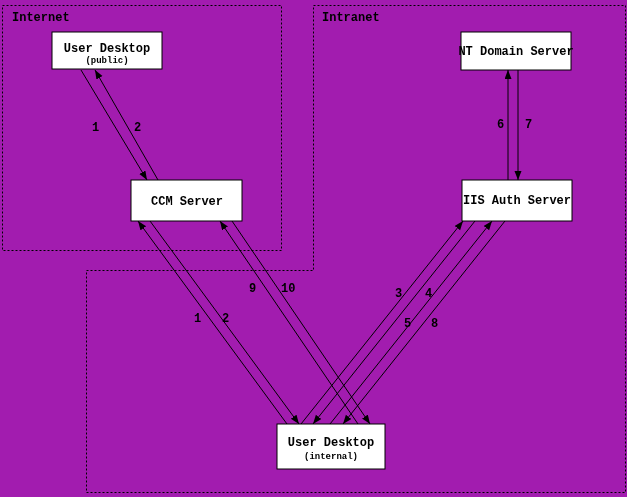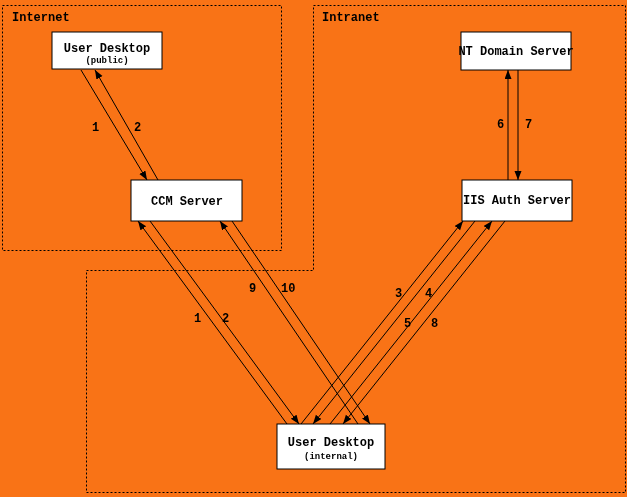--- a/index.html
+++ b/index.html
@@ -4,21 +4,21 @@
 <style>
   html, body {
     margin: 0;
     padding: 0;
     background: #ffffff;
   }
   #canvas {
     position: relative;
     width: 627px;
     height: 497px;
-    background: #f97316;
+    background: #a21caf;
     font-family: "Liberation Mono", "DejaVu Sans Mono", monospace;
   }
   svg text {
     font-family: "Liberation Mono", "DejaVu Sans Mono", monospace;
     font-weight: bold;
     fill: #000000;
   }
   .zone-outline {
     fill: none;
     stroke: #000000;

